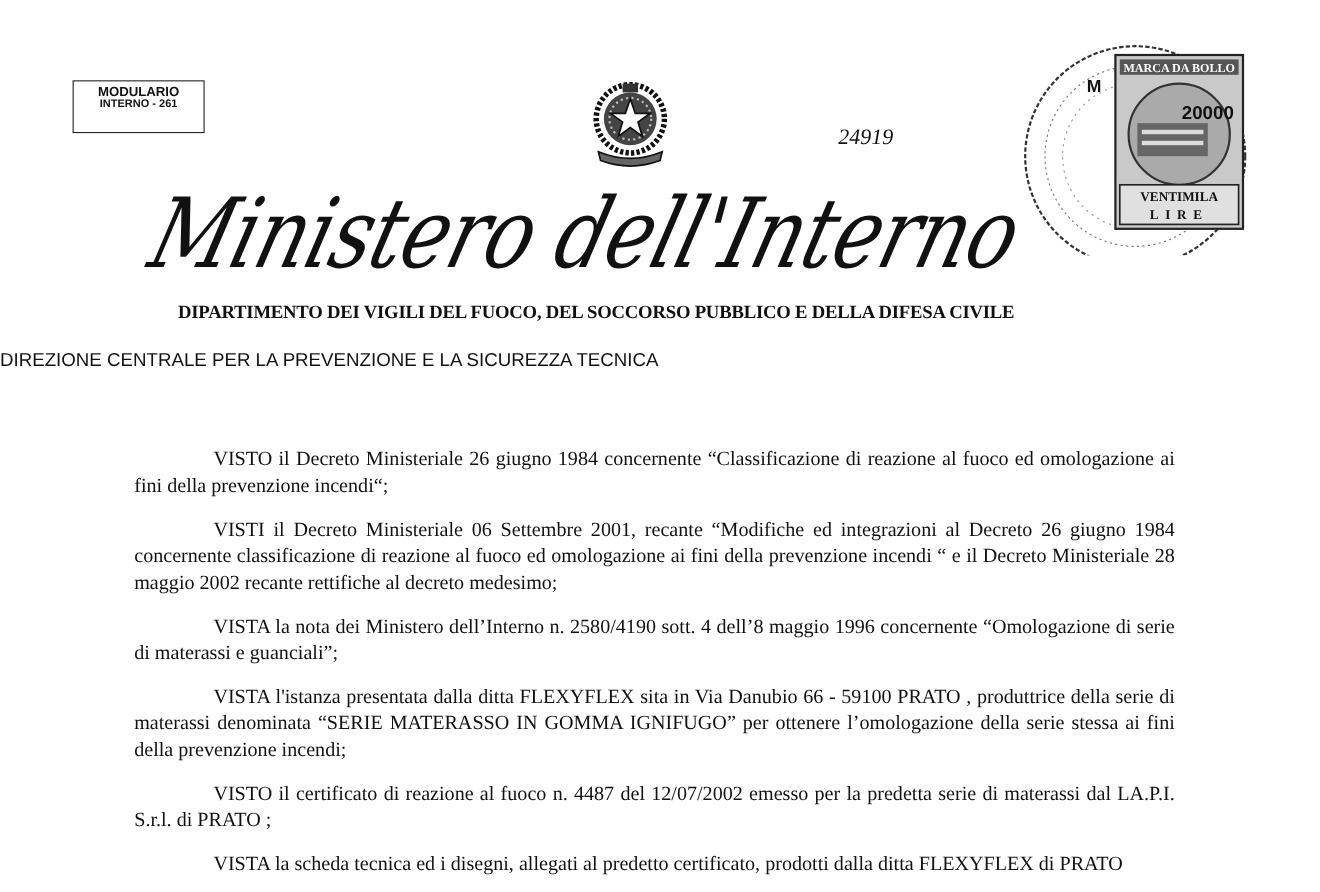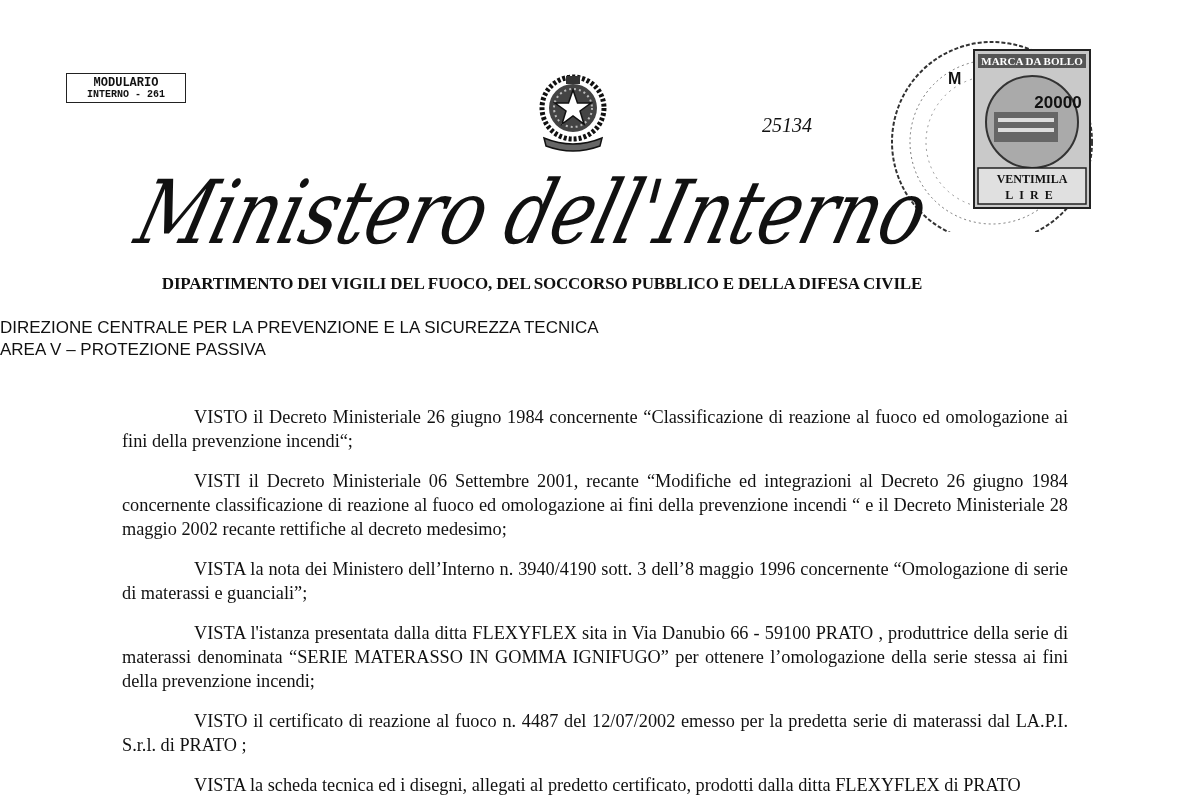--- a/index.html
+++ b/index.html
@@ -1,36 +1,36 @@
 <!DOCTYPE html>
 <html><head>
   <meta charset="utf-8">
   <style>
     html, body { margin: 0; padding: 0; background: #ffffff; }
     body {
       width: 1200px; height: 811px; position: relative; overflow: hidden;
       font-family: "Liberation Serif", serif; color: #111;
     }
     .modulario {
-      position: absolute; left: 66px; top: 73px; width: 120px; height: 30px;
+      position: absolute; left: 66px; top: 73px; width: 120px; height: 48px;
       border: 1.5px solid #222; box-sizing: border-box;
-      font-family: Liberation Mono, monospace; font-weight: bold;
+      font-family: Liberation Sans, sans-serif; font-weight: bold;
       text-align: center; line-height: 12px; padding-top: 3px;
     }
     .modulario .l1 { font-size: 12px; }
     .modulario .l2 { font-size: 10px; }
     .emblem {
       position: absolute; left: 536px; top: 70px; width: 74px; height: 86px;
     }
     .protocol {
       position: absolute; left: 762px; top: 114px;
       font-family: "Liberation Serif", serif; font-style: italic; font-size: 20px;
     }
     .stamp {
-      position: absolute; left: 882px; top: 32px; width: 215px; height: 200px; text-align: right;
+      position: absolute; left: 922px; top: 32px; width: 215px; height: 200px; text-align: right;
     }
     .ministry-title {
       position: absolute; left: 140px; top: 158px; width: 860px; height: 110px;
       font-family: "DejaVu Serif", serif; font-style: italic;
       font-size: 88px; letter-spacing: -1px; line-height: 110px;
       transform: scaleX(0.82) skewX(-18deg); transform-origin: left center;
       white-space: nowrap; font-weight: normal;
     }
     .dept {
       position: absolute; left: 0; width: 1084px; top: 274px; text-align: center;
@@ -60,21 +60,21 @@
   <svg width="74" height="86" viewBox="0 0 74 86">
     <circle cx="37" cy="38" r="31" fill="none" stroke="#111" stroke-width="5" stroke-dasharray="3 2"></circle>
     <circle cx="37" cy="38" r="24" fill="#444"></circle>
     <circle cx="37" cy="38" r="19" fill="none" stroke="#bbb" stroke-width="2" stroke-dasharray="2 3"></circle>
     <polygon points="37,20 41.5,33 55,33 44,41 48,54 37,46 26,54 30,41 19,33 32.5,33" fill="#fff" stroke="#111" stroke-width="1.5"></polygon>
     <path d="M8,68 Q37,80 66,68 L64,76 Q37,86 10,76 Z" fill="#666" stroke="#111" stroke-width="1.5"></path>
     <rect x="30" y="6" width="14" height="8" fill="#333"></rect>
   </svg>
 </div>
 
-<div class="protocol">25134</div>
+<div class="protocol">24919</div>
 
 <div class="stamp">
   <svg width="215" height="200" viewBox="0 0 215 200">
     <circle cx="110" cy="110" r="100" fill="none" stroke="#333" stroke-width="2" stroke-dasharray="4 2"></circle>
     <circle cx="110" cy="110" r="82" fill="none" stroke="#777" stroke-width="1" stroke-dasharray="2 3"></circle>
     <circle cx="110" cy="110" r="66" fill="none" stroke="#999" stroke-width="1" stroke-dasharray="2 4"></circle>
     <g>
       <rect x="92" y="18" width="116" height="158" fill="#c9c9c9" stroke="#222" stroke-width="2"></rect>
       <rect x="96" y="22" width="108" height="14" fill="#555"></rect>
       <text x="150" y="33" text-anchor="middle" font-family="Liberation Serif, serif" font-size="11" font-weight="bold" fill="#fff">MARCA DA BOLLO</text>
@@ -90,23 +90,22 @@
     <text x="66" y="52" font-family="Liberation Sans, sans-serif" font-size="16" font-weight="bold" fill="#111">M</text>
   </svg>
 </div>
 
 <div class="ministry-title">Ministero dell'Interno</div>
 
 <div class="dept">DIPARTIMENTO DEI VIGILI DEL FUOCO, DEL SOCCORSO PUBBLICO E DELLA DIFESA CIVILE</div>
 
 <div class="direz">
   <div>DIREZIONE CENTRALE PER LA PREVENZIONE E LA SICUREZZA TECNICA</div>
-  <div>AREA V – PROTEZIONE PASSIVA</div>
 </div>
 
 <div class="body">
   <p>VISTO il Decreto Ministeriale 26 giugno 1984 concernente  “Classificazione di reazione al fuoco ed omologazione ai fini della prevenzione incendi“;</p>
   <p>VISTI il Decreto Ministeriale 06 Settembre 2001, recante “Modifiche ed integrazioni al Decreto 26 giugno 1984 concernente classificazione di reazione al fuoco ed omologazione ai fini della prevenzione incendi “ e il Decreto Ministeriale 28 maggio 2002 recante rettifiche al decreto medesimo;</p>
-  <p>VISTA la nota dei Ministero dell’Interno n. 3940/4190 sott. 3 dell’8 maggio 1996  concernente “Omologazione di serie di materassi e guanciali”;</p>
+  <p>VISTA la nota dei Ministero dell’Interno n. 2580/4190 sott. 4 dell’8 maggio 1996  concernente “Omologazione di serie di materassi e guanciali”;</p>
   <p>VISTA l'istanza presentata dalla ditta FLEXYFLEX sita in Via Danubio 66 - 59100 PRATO , produttrice della serie di materassi  denominata “SERIE MATERASSO IN GOMMA IGNIFUGO” per ottenere l’omologazione della serie stessa  ai fini della prevenzione incendi;</p>
   <p>VISTO il certificato di reazione al fuoco n. 4487 del 12/07/2002 emesso per la predetta serie di materassi dal LA.P.I. S.r.l. di PRATO ;</p>
   <p>VISTA la scheda tecnica ed i disegni, allegati al predetto certificato, prodotti dalla ditta FLEXYFLEX di PRATO</p>
 </div>
 
 </body></html>

